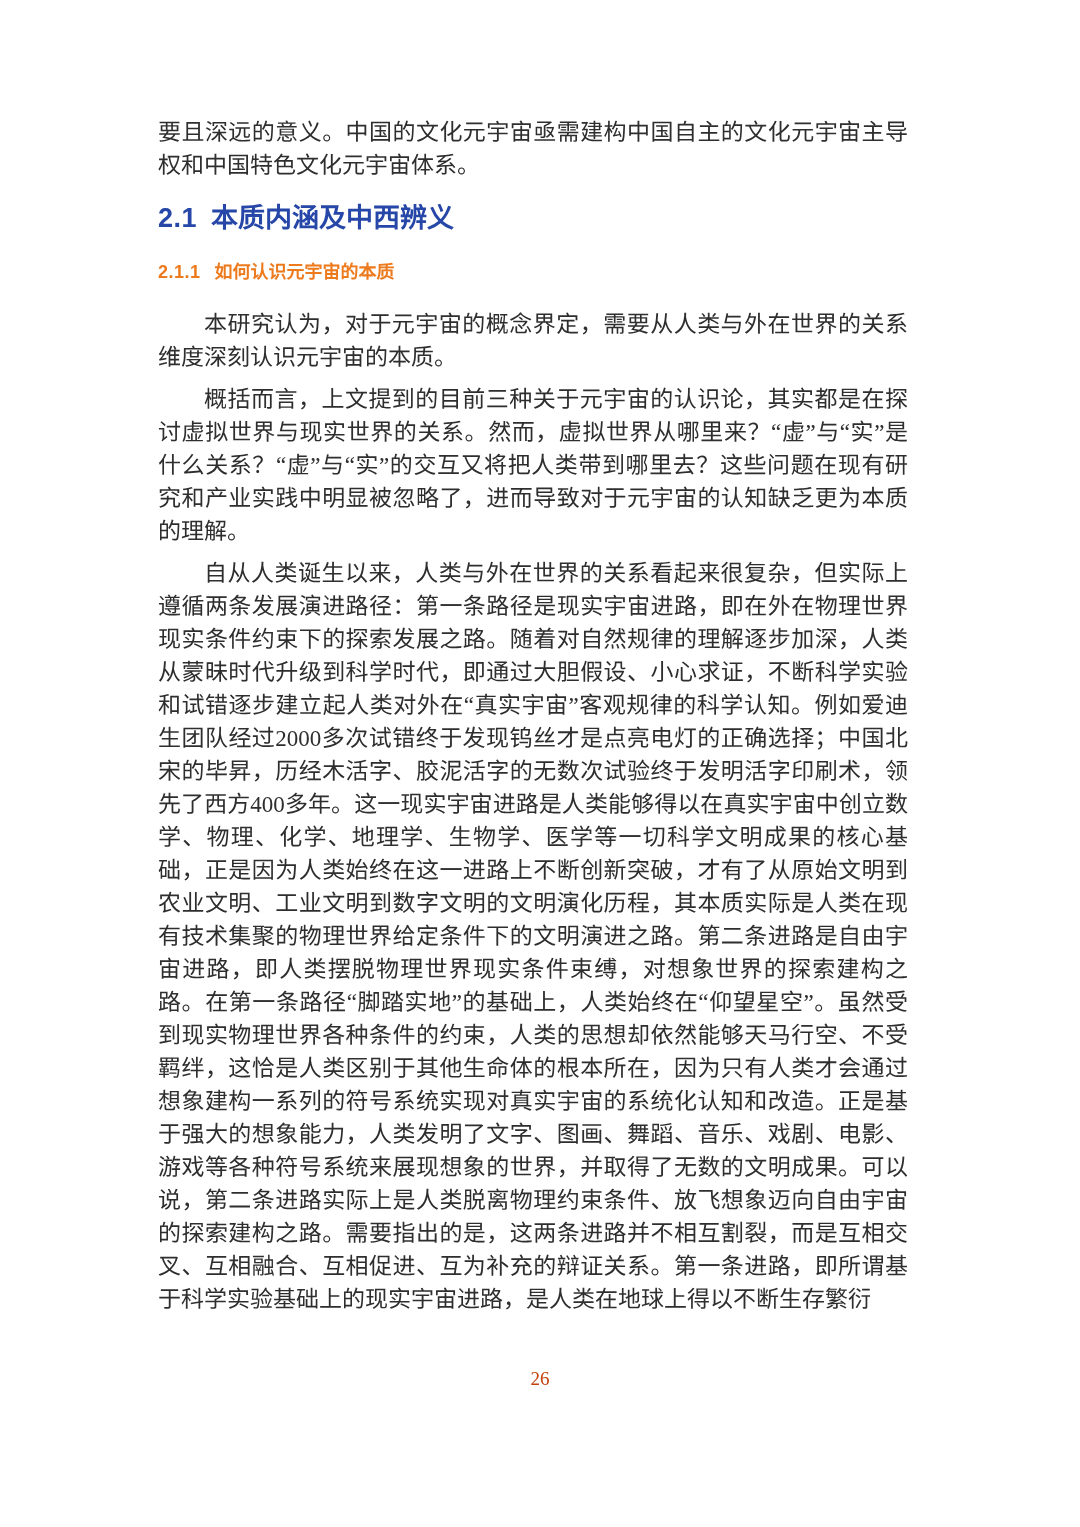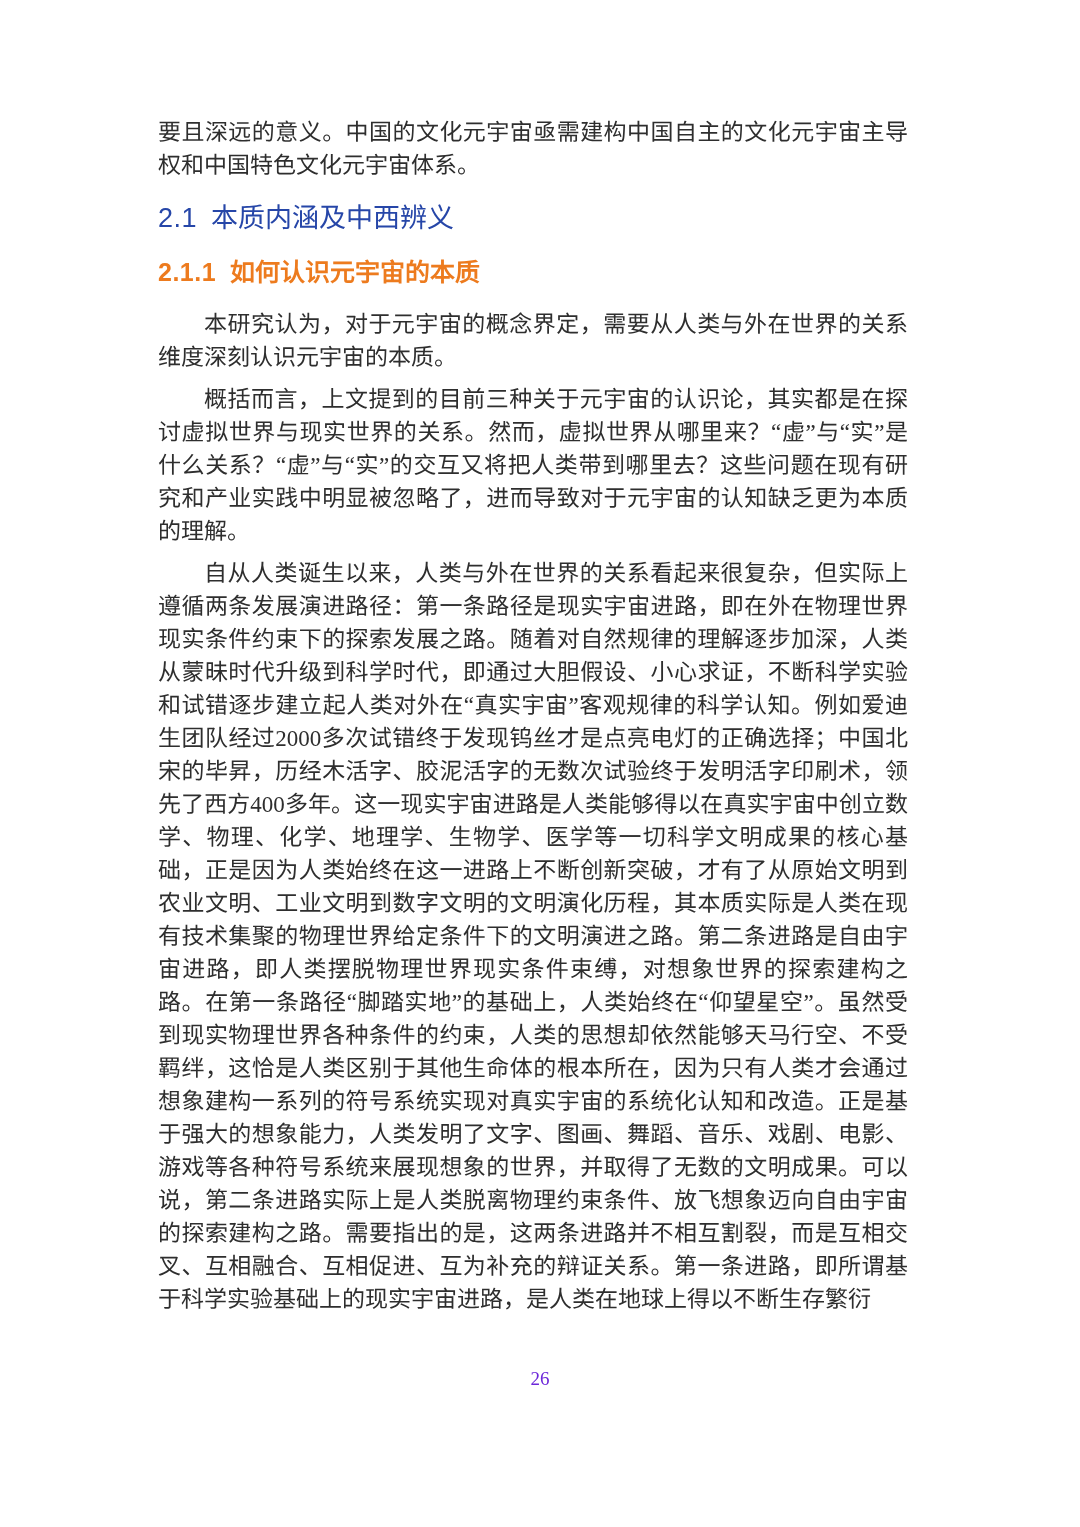--- a/index.html
+++ b/index.html
@@ -29,47 +29,47 @@
     text-align: justify;
     margin: 0 16px 9px 0;
     text-indent: 2em;
     word-break: break-all;
   }
   p.body.no-indent {
     text-indent: 0;
   }
   h2.section-heading {
     font-family: "Liberation Sans", "DejaVu Sans", sans-serif;
-    font-weight: normal;
+    font-weight: bold;
     font-size: 27px;
     line-height: 31px;
     color: #2646a8;
     margin: 21px 0 0 0;
   }
   h3.subsection-heading {
     font-family: "Liberation Sans", "DejaVu Sans", sans-serif;
     font-weight: bold;
-    font-size: 25px;
+    font-size: 18px;
     line-height: 29px;
     color: #ed7b1e;
     margin: 24px 0 21px 0;
   }
   .h-num {
     margin-right: 14px;
     letter-spacing: 0.5px;
   }
   .page-number {
     position: absolute;
     left: 0;
     right: 0;
     top: 1368px;
     text-align: center;
     font-family: "Liberation Serif", "DejaVu Serif", serif;
     font-size: 19px;
-    color: #6d28d9;
+    color: #c2410c;
   }
 </style>
 </head>
 <body>
 
 <div class="page">
   <div class="content">
 
     <p class="body no-indent">要且深远的意义。中国的文化元宇宙亟需建构中国自主的文化元宇宙主导权和中国特色文化元宇宙体系。</p>
 

